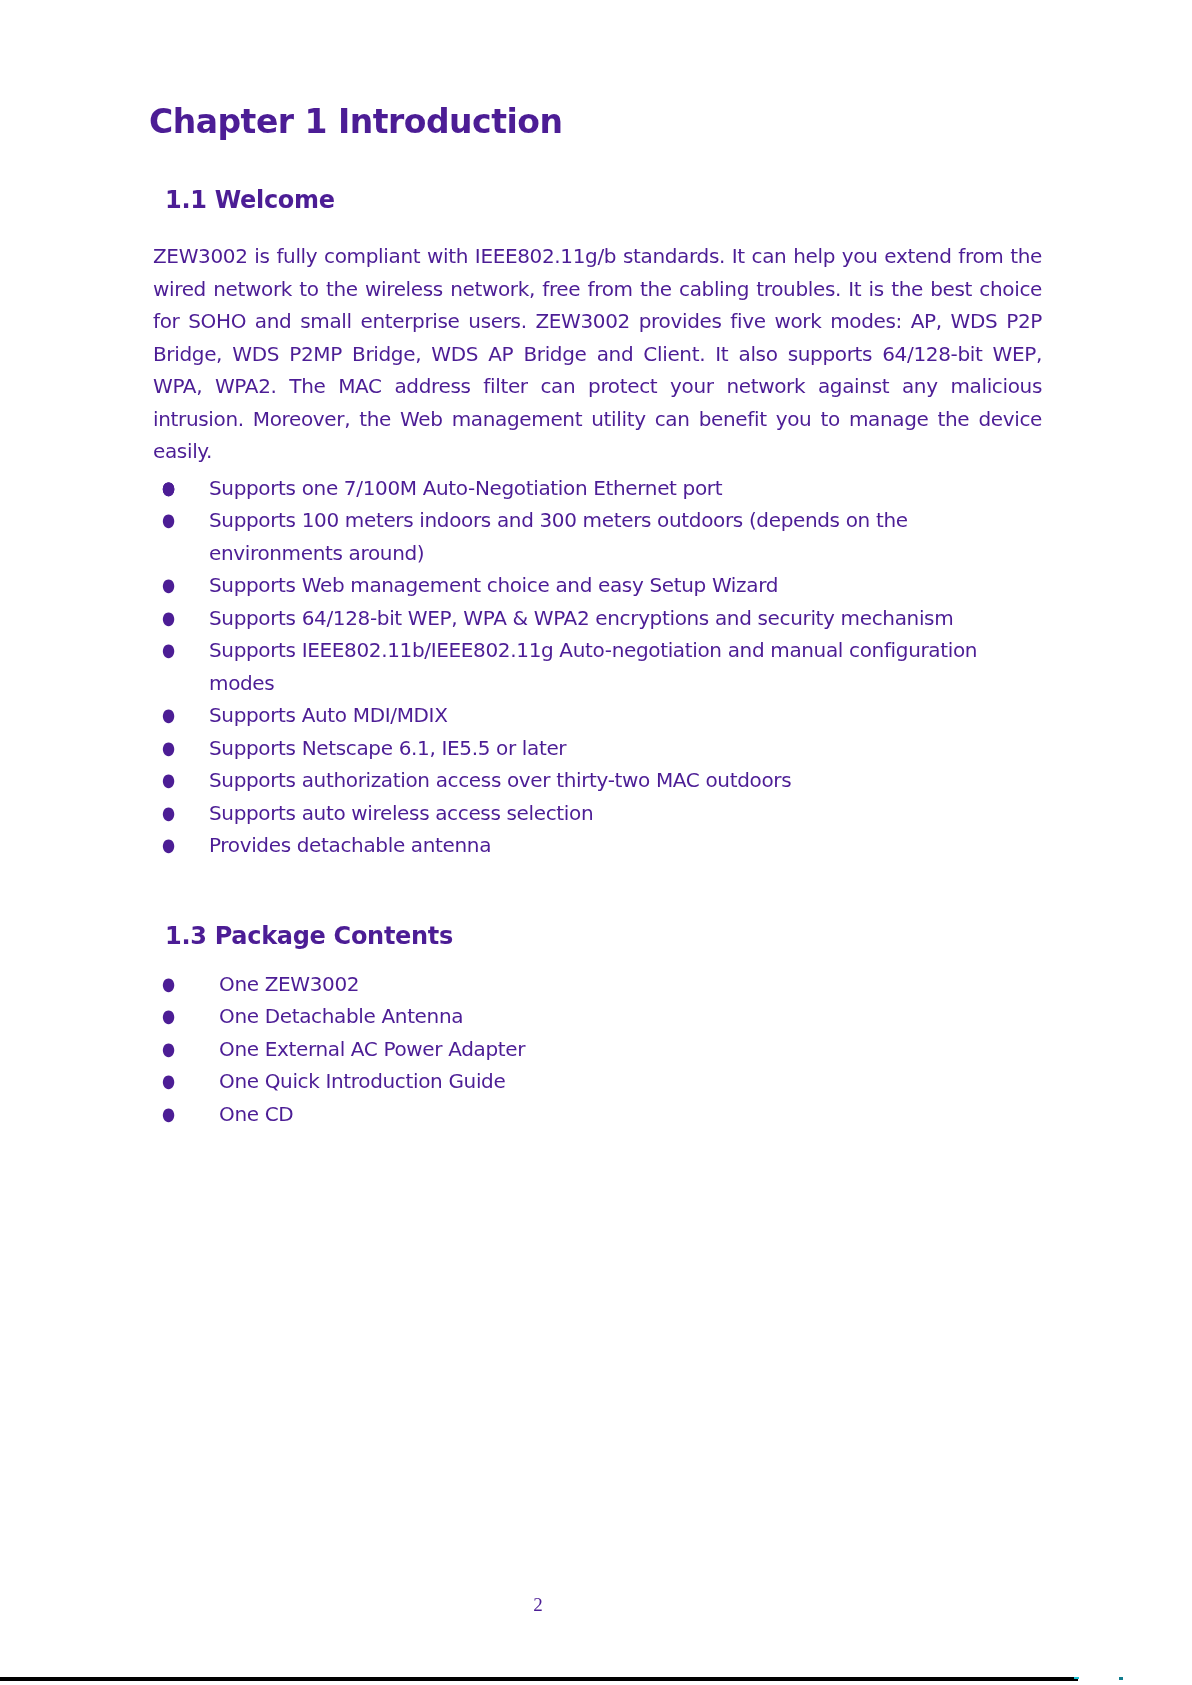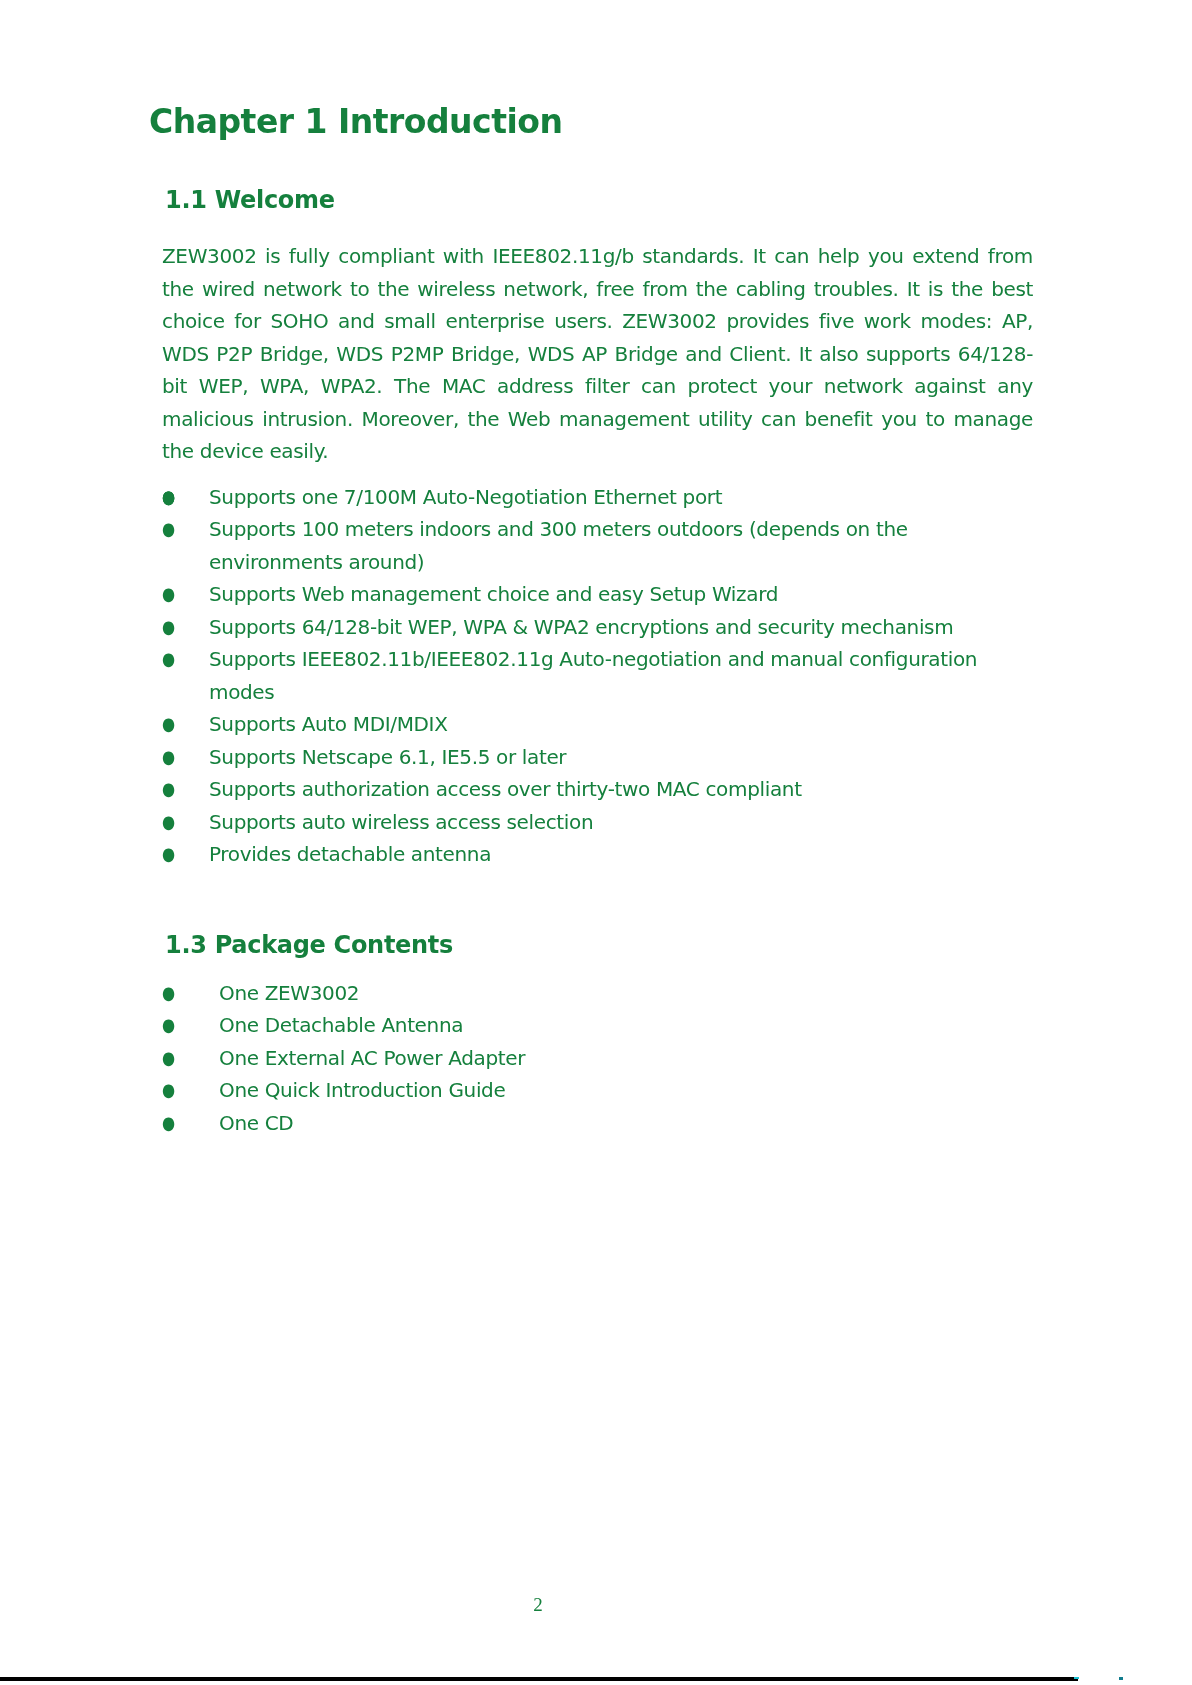--- a/index.html
+++ b/index.html
@@ -1,21 +1,21 @@
 <!DOCTYPE html>
 <html><head>
 <meta charset="utf-8">
 <style>
   html, body { margin: 0; padding: 0; background: #ffffff; }
   .page {
     position: relative;
     width: 1192px;
     height: 1685px;
     background: #ffffff;
-    color: #15803d;
+    color: #4c1d95;
     font-family: "DejaVu Sans", "Liberation Sans", sans-serif;
     overflow: hidden;
   }
   .content {
     position: absolute;
     left: 149px;
     top: 0;
     width: 897px;
   }
   .doc-title {
@@ -30,21 +30,21 @@
     margin: 16px;
     font-size: 24px;
     line-height: 32px;
     font-weight: bold;
     letter-spacing: -0.3px;
   }
   .heading-welcome  { padding-top: 24px; }
   .heading-features { padding-top: 60px; }
   .heading-package  { padding-top: 42px; }
   .body-paragraph {
-    margin: 13px;
+    margin: 4px;
     padding-top: 8px;
     font-size: 20px;
     line-height: 32.5px;
     letter-spacing: -0.35px;
     text-align: justify;
   }
   ul.bullet-list {
     list-style: none;
     margin: 0;
     padding: 0;
@@ -133,21 +133,21 @@
 
         <li><span class="bullet-marker">●</span><span class="li-text">Supports 64/128-bit WEP, WPA &amp; WPA2 encryptions and security mechanism</span></li>
 
         <li><span class="bullet-marker">●</span><span class="li-text">Supports IEEE802.11b/IEEE802.11g Auto-negotiation and manual configuration
 modes</span></li>
 
         <li><span class="bullet-marker">●</span><span class="li-text">Supports Auto MDI/MDIX</span></li>
 
         <li><span class="bullet-marker">●</span><span class="li-text">Supports Netscape 6.1, IE5.5 or later</span></li>
 
-        <li><span class="bullet-marker">●</span><span class="li-text">Supports authorization access over thirty-two MAC compliant</span></li>
+        <li><span class="bullet-marker">●</span><span class="li-text">Supports authorization access over thirty-two MAC outdoors</span></li>
 
         <li><span class="bullet-marker">●</span><span class="li-text">Supports auto wireless access selection</span></li>
 
         <li><span class="bullet-marker">●</span><span class="li-text">Provides detachable antenna</span></li>
       </ul>
 
     <h2 class="section-heading heading-package">1.3 Package Contents</h2>
 
     <ul class="bullet-list list-package">
 

